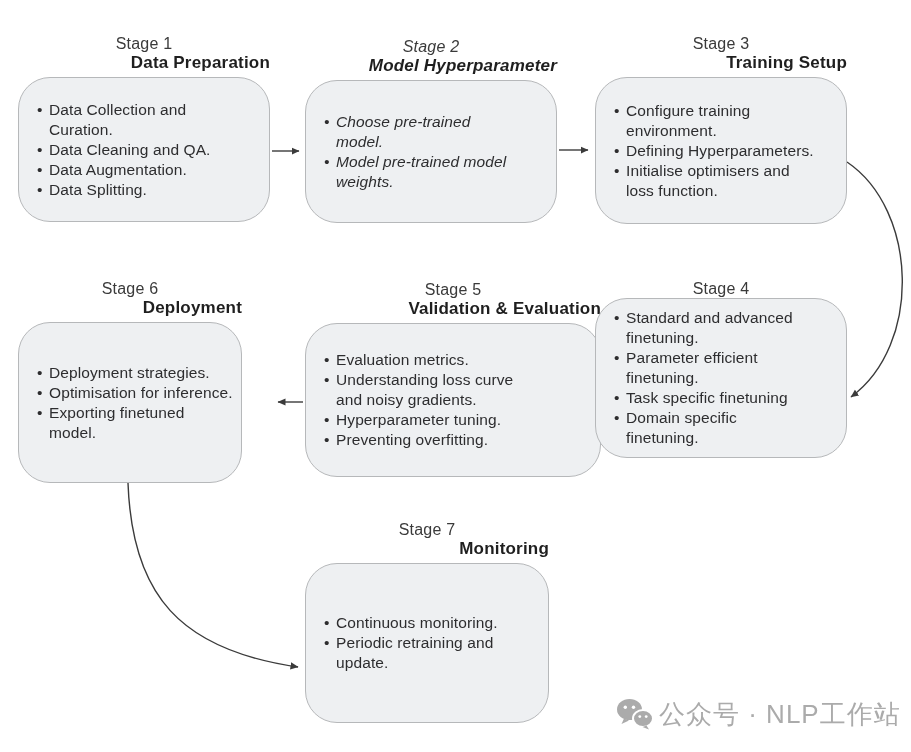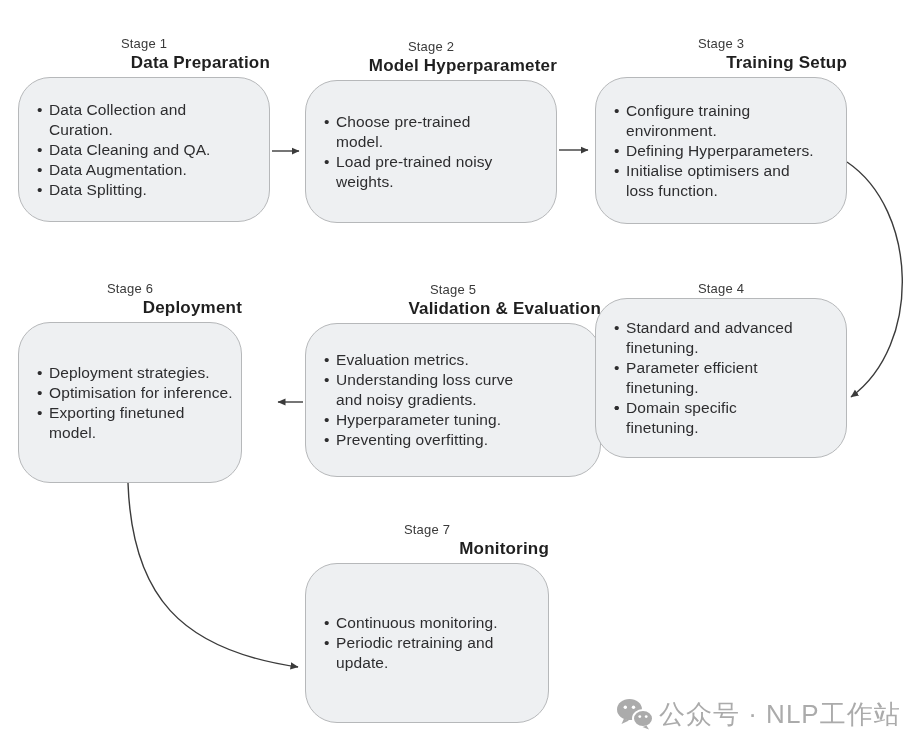--- a/index.html
+++ b/index.html
@@ -19,21 +19,21 @@
     width:911px;height:752px;
     background:var(--background);
     overflow:hidden;
   }
   .arrow-layer{position:absolute;left:0;top:0;width:911px;height:752px;}
   .arrow-stroke{stroke:var(--arrow);stroke-width:1.4;fill:none;}
   .arrow-head{fill:var(--arrow);}
 
   .stage{position:absolute;text-align:center;}
   .stage-num{
-    font-size:13px;line-height:19px;font-weight:400;
+    font-size:16px;line-height:19px;font-weight:400;
     color:#3a3a3a;letter-spacing:.2px;
   }
   .stage-title{
     font-size:17px;line-height:20px;font-weight:700;
     color:var(--heading-text);letter-spacing:.2px;
     margin-bottom:4px;
     text-align:right;
   }
   .card{
     background:var(--box-fill);
@@ -95,28 +95,28 @@
       <ul>
         <li><span class="marker">•</span><span class="bullet-text">Data Collection and
 Curation.</span></li>
         <li><span class="marker">•</span><span class="bullet-text">Data Cleaning and QA.</span></li>
         <li><span class="marker">•</span><span class="bullet-text">Data Augmentation.</span></li>
         <li><span class="marker">•</span><span class="bullet-text">Data Splitting.</span></li>
       </ul>
     </div>
   </section>
 
-  <section class="stage" style="left:305px;top:37px;width:252px;">
+  <section class="stage" style="left:305px;top:37px;width:252px;font-style:italic;">
     <div class="stage-num">Stage 2</div>
     <div class="stage-title">Model Hyperparameter</div>
     <div class="card" style="height:143px;">
       <ul>
         <li><span class="marker">•</span><span class="bullet-text">Choose pre-trained
 model.</span></li>
-        <li><span class="marker">•</span><span class="bullet-text">Load pre-trained noisy
+        <li><span class="marker">•</span><span class="bullet-text">Model pre-trained model
 weights.</span></li>
       </ul>
     </div>
   </section>
 
   <section class="stage" style="left:595px;top:34px;width:252px;">
     <div class="stage-num">Stage 3</div>
     <div class="stage-title">Training Setup</div>
     <div class="card" style="height:147px;">
       <ul>
@@ -156,21 +156,21 @@
   </section>
 
   <section class="stage" style="left:595px;top:279px;width:252px;">
     <div class="stage-num">Stage 4</div>
     <div class="card" style="height:160px;">
       <ul>
         <li><span class="marker">•</span><span class="bullet-text">Standard and advanced
 finetuning.</span></li>
         <li><span class="marker">•</span><span class="bullet-text">Parameter efficient
 finetuning.</span></li>
-        <li><span class="marker">•</span></li>
+        <li><span class="marker">•</span><span class="bullet-text">Task specific finetuning</span></li>
         <li><span class="marker">•</span><span class="bullet-text">Domain specific
 finetuning.</span></li>
       </ul>
     </div>
   </section>
 
   <section class="stage" style="left:305px;top:520px;width:244px;">
     <div class="stage-num">Stage 7</div>
     <div class="stage-title">Monitoring</div>
     <div class="card" style="height:160px;">

